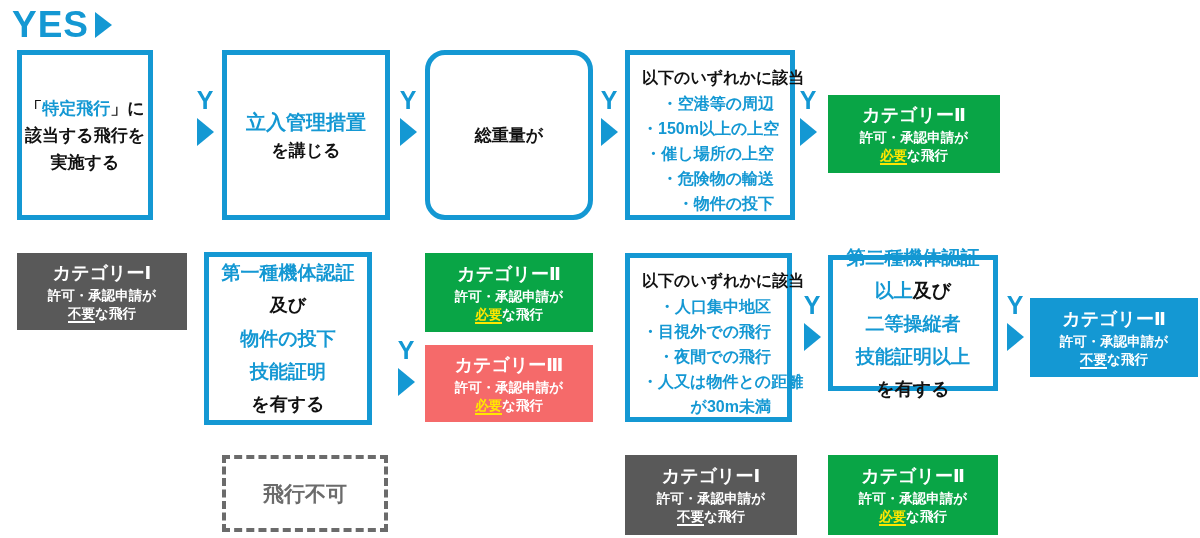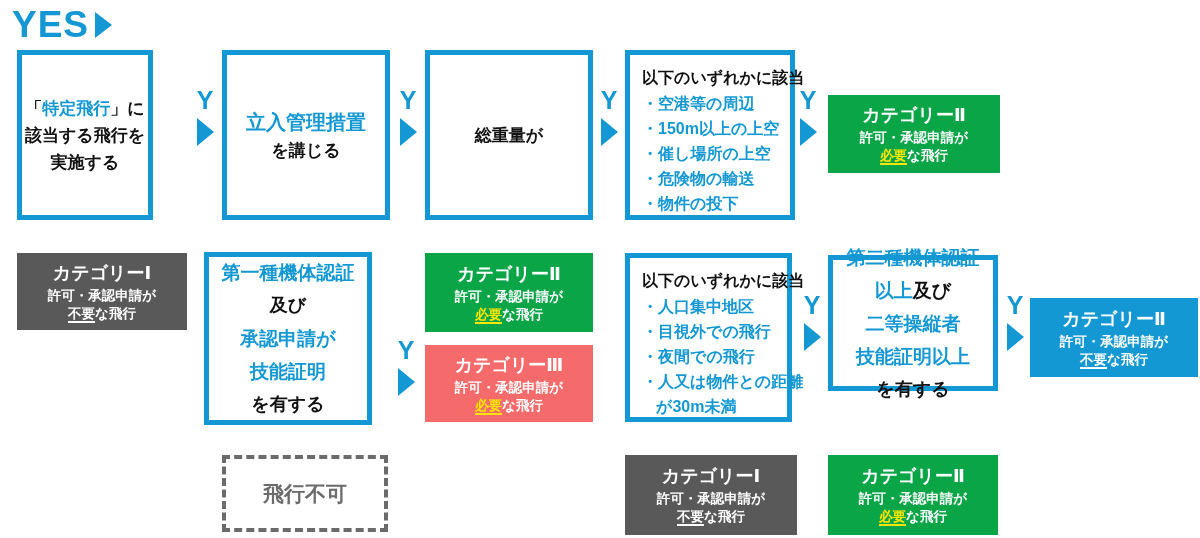--- a/index.html
+++ b/index.html
@@ -18,21 +18,21 @@
 
   
   .stepbox{position:absolute;background:#fff;border:5px solid var(--blue);
     display:flex;flex-direction:column;justify-content:center;align-items:center;text-align:center;}
   .line{color:var(--ink);font-size:17px;line-height:27px;white-space:nowrap;}
   .hl{color:var(--blue);}
   .big-blue{color:var(--blue);font-size:20px;line-height:30px;}
   .xl-blue{color:var(--blue);font-size:23px;line-height:32px;}
 
   .condbox{position:absolute;background:#fff;border:5px solid var(--blue);
-    padding:10px 8px 0 12px;text-align:left;}
+    padding:10px 16px 0 12px;text-align:right;}
   .cond-header{color:var(--ink);font-size:16px;line-height:26px;white-space:nowrap;}
   .cond-item{color:var(--blue);font-size:16px;line-height:25px;white-space:nowrap;}
   .cond-item.indent{padding-left:14px;}
 
   .certbox{position:absolute;background:#fff;border:5px solid var(--blue);
     display:flex;flex-direction:column;justify-content:center;align-items:center;text-align:center;}
   .cert-line{font-size:19px;line-height:33px;white-space:nowrap;color:var(--blue);}
   .cert-line .blk{color:var(--ink);}
   .cert-black{font-size:18px;line-height:33px;color:var(--ink);white-space:nowrap;}
 
@@ -83,21 +83,21 @@
   <div class="stepbox" style="left:222px;top:50px;width:168px;height:170px;">
     <div class="line big-blue">立入管理措置</div>
     <div class="line">を講じる</div>
   </div>
 
   <div class="arrow" style="left:396px;top:88px;">
     <span class="arrow-y">Y</span>
     <span class="arrow-tri"></span>
   </div>
 
-  <div class="stepbox" style="left:425px;top:50px;width:168px;height:170px;">
+  <div class="stepbox" style="left:425px;top:50px;width:168px;height:170px;border-radius:20px;">
     <div class="line">総重量が</div>
   </div>
 
   <div class="arrow" style="left:597px;top:88px;">
     <span class="arrow-y">Y</span>
     <span class="arrow-tri"></span>
   </div>
 
   <div class="condbox" style="left:625px;top:50px;width:170px;height:170px;">
     <div class="cond-header">以下のいずれかに該当</div>
@@ -121,21 +121,21 @@
 
   <div class="result gray" style="left:17px;top:253px;width:170px;height:77px;">
     <div class="r-title">カテゴリーⅠ</div>
     <div class="r-line">許可・承認申請が</div>
     <div class="r-line"><span class="req">不要</span><span>な飛行</span></div>
   </div>
 
   <div class="certbox" style="left:204px;top:252px;width:168px;height:173px;">
     <div class="cert-line">第一種機体認証</div>
     <div class="cert-black">及び</div>
-    <div class="cert-line">承認申請が</div>
+    <div class="cert-line">物件の投下</div>
     <div class="cert-line">技能証明</div>
     <div class="cert-black">を有する</div>
   </div>
 
   <div class="arrow" style="left:394px;top:338px;">
     <span class="arrow-y">Y</span>
     <span class="arrow-tri"></span>
   </div>
 
   <div class="result green" style="left:425px;top:253px;width:168px;height:79px;">

